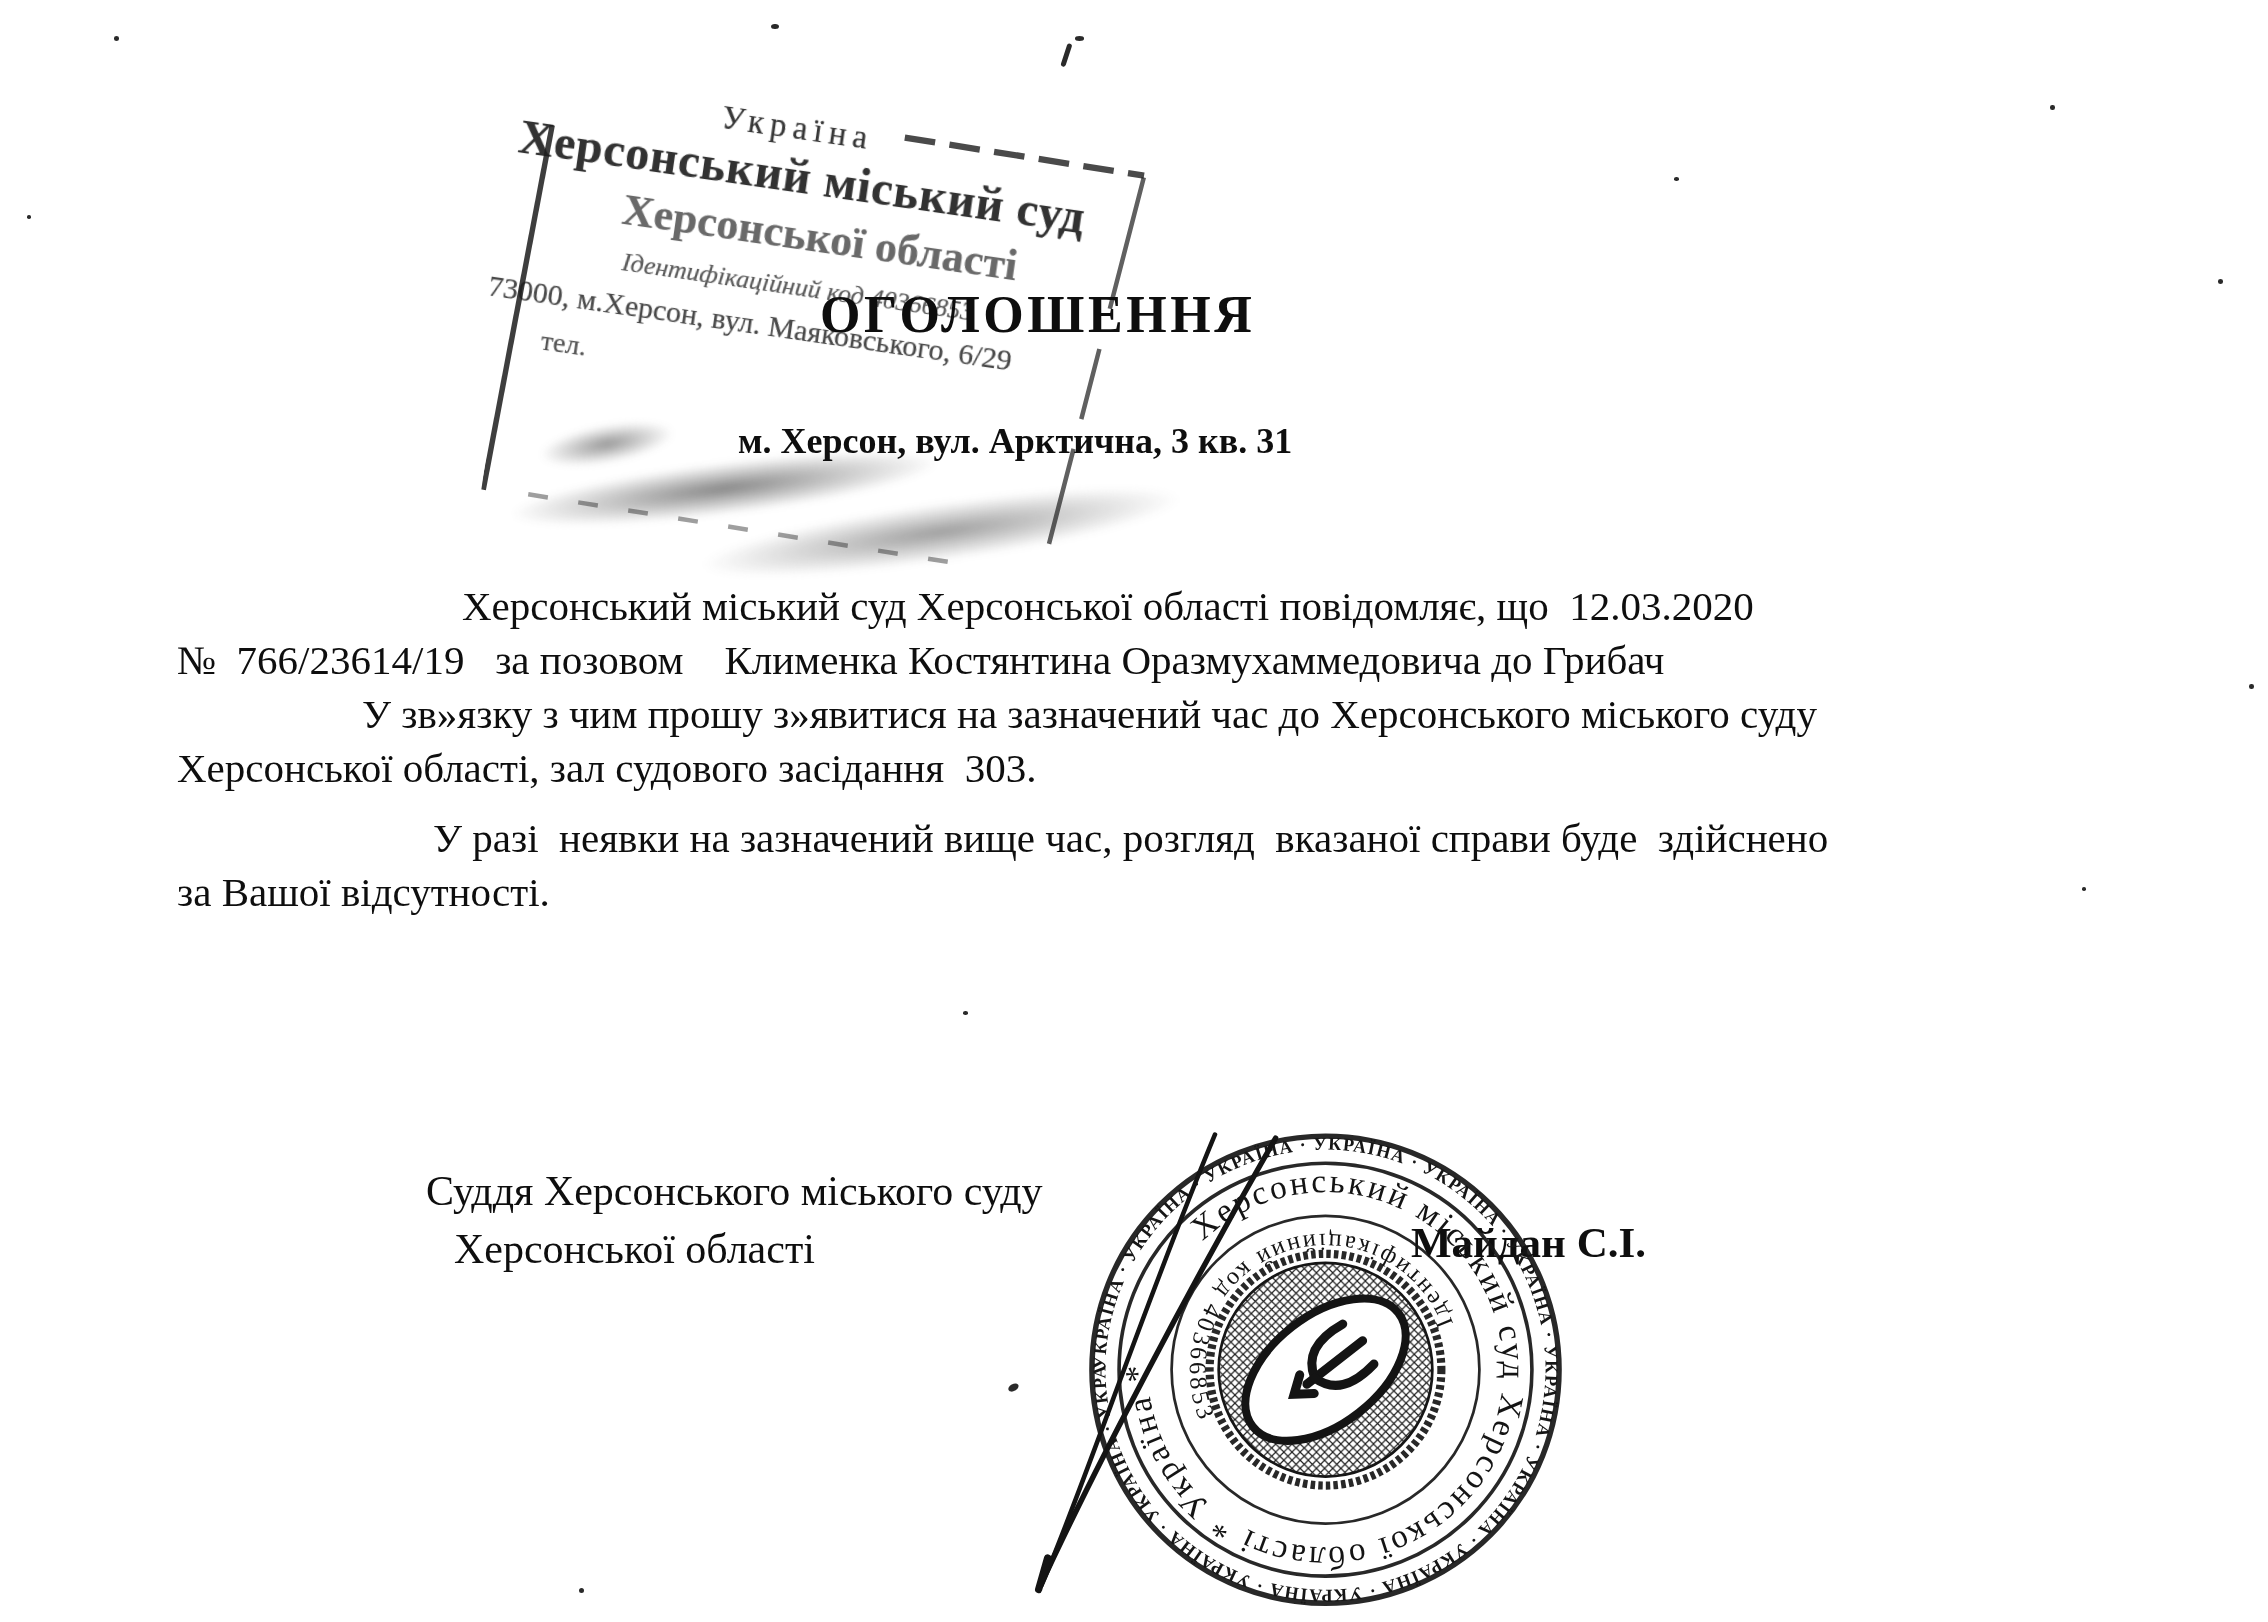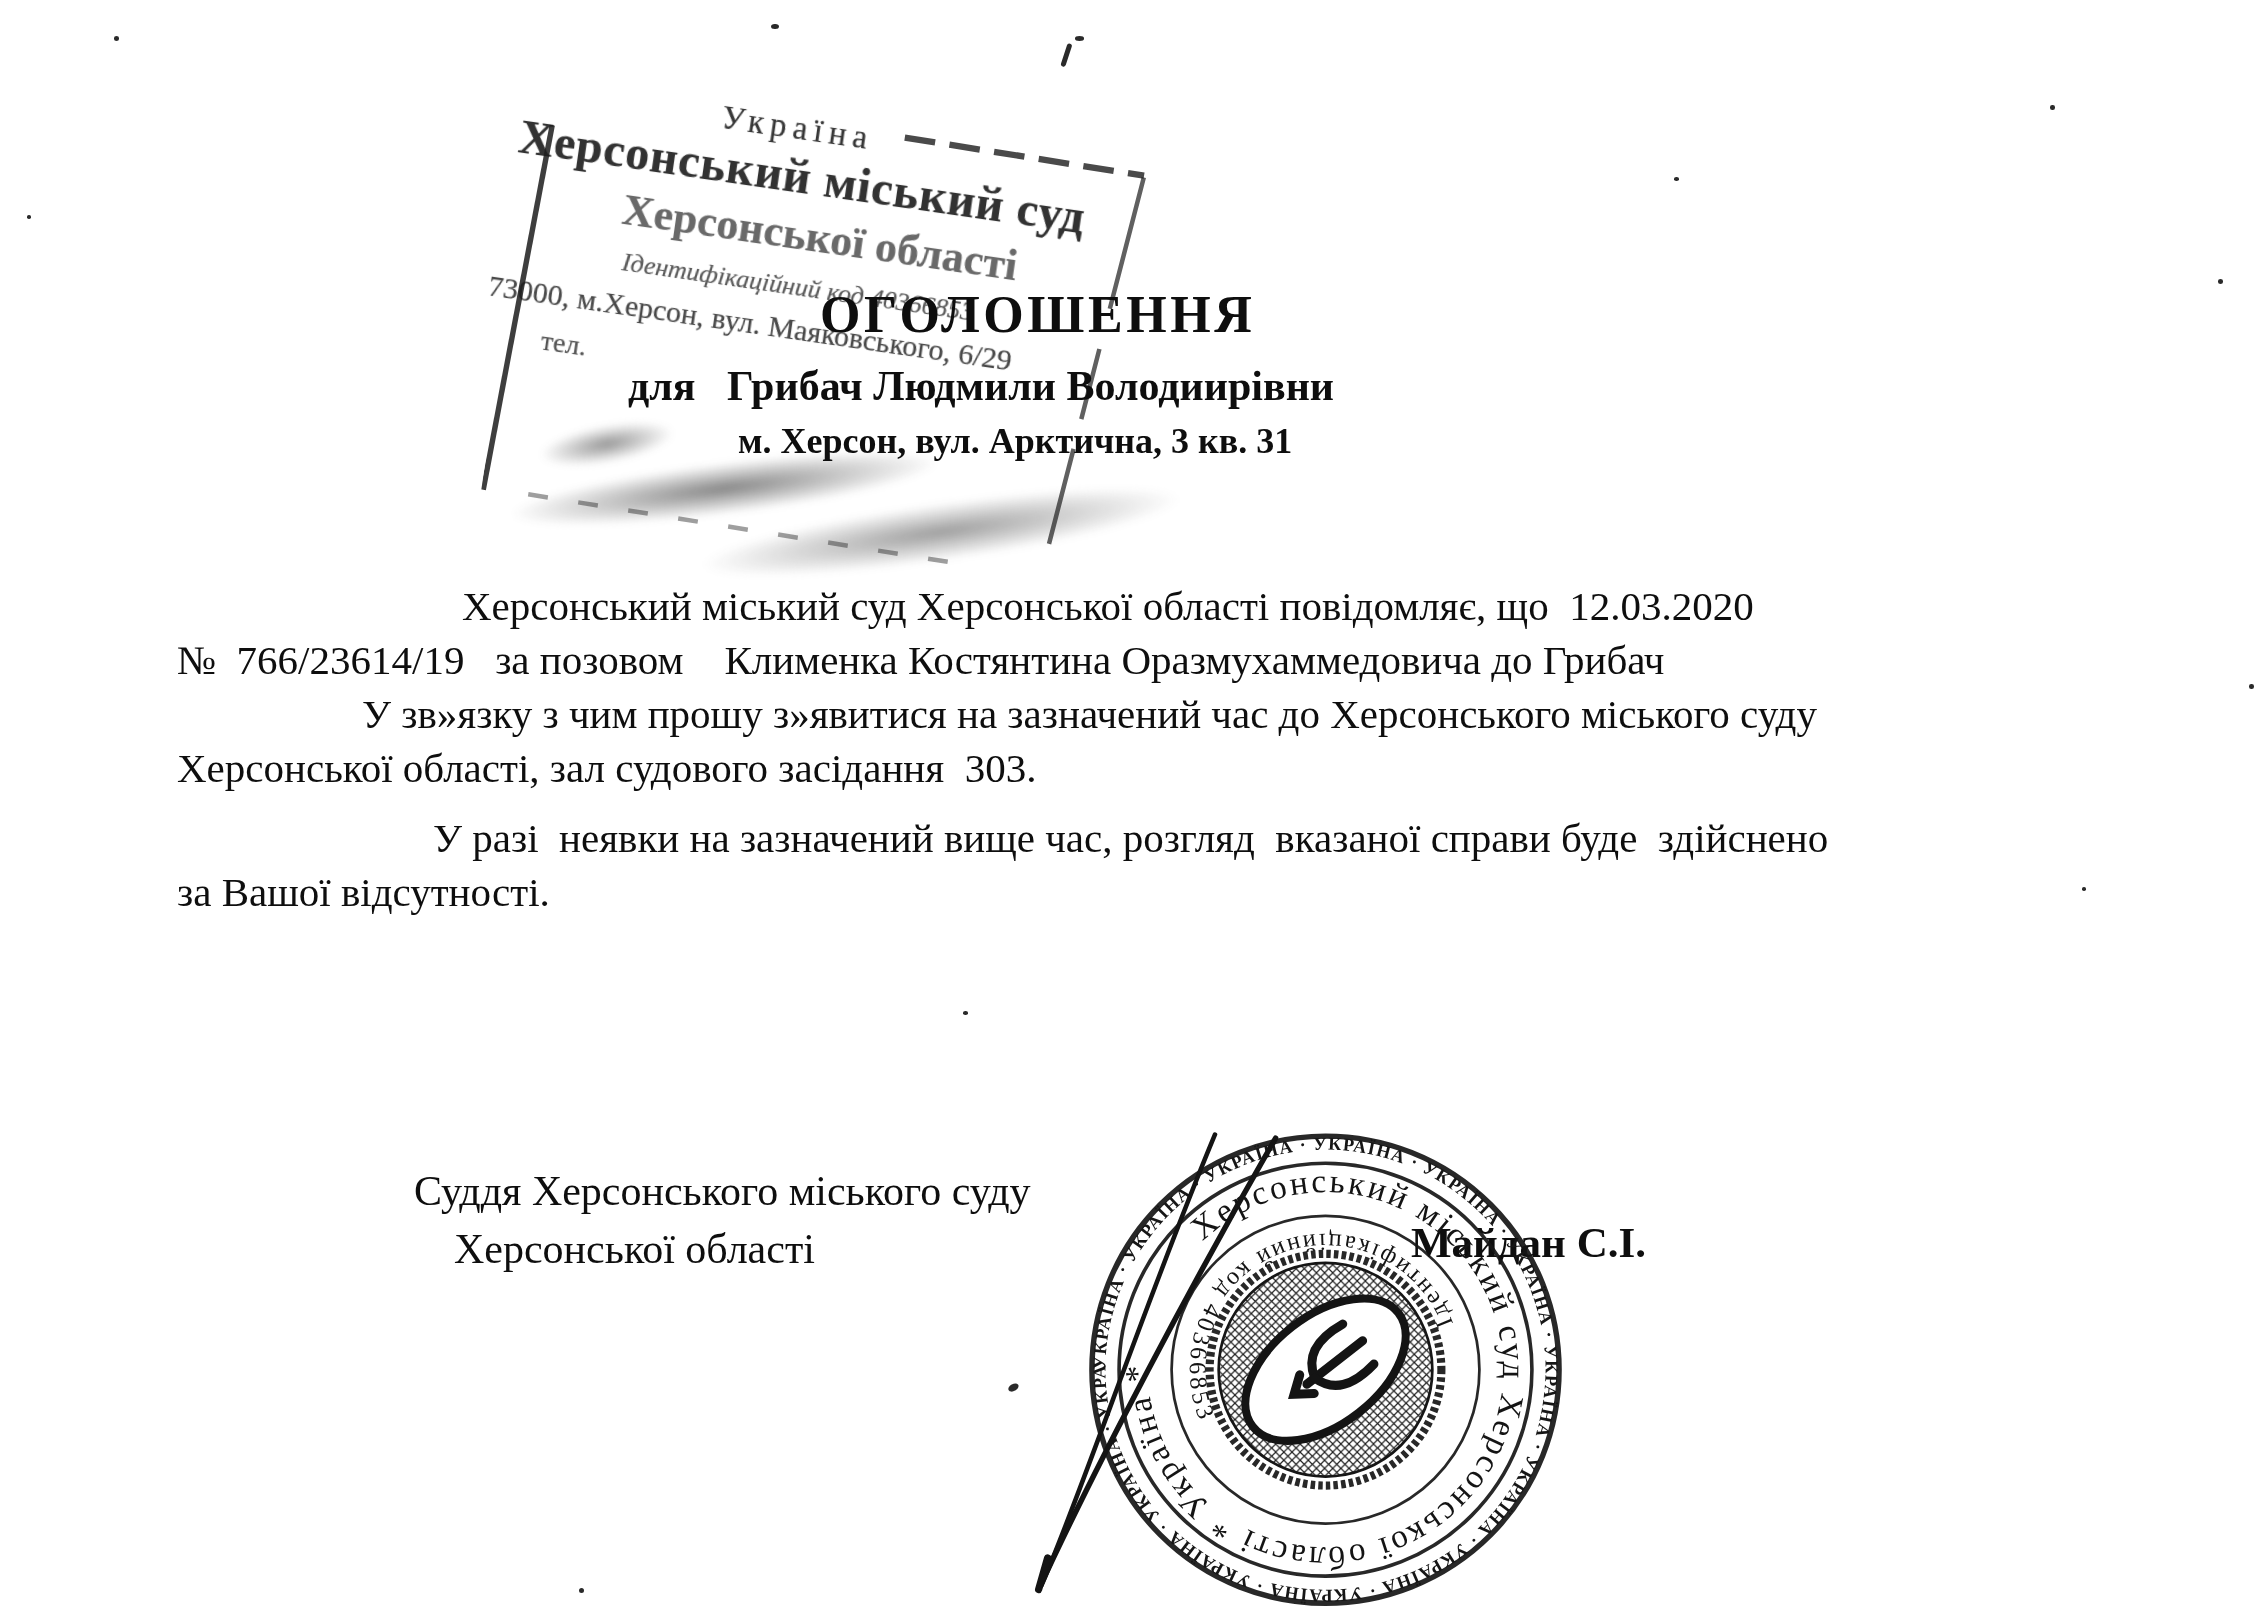--- a/index.html
+++ b/index.html
@@ -28,21 +28,21 @@
   .title{left:820px;top:237px;font-size:52px;font-weight:700;letter-spacing:3.6px;margin-top:48px;}
   .recip1{left:628px;top:362px;font-size:42px;font-weight:700;}
   .recip2{left:738px;top:420px;font-size:36px;font-weight:700;}
   
   .body{position:absolute;left:177px;top:579px;width:1936px;font-size:41px;line-height:54px;}
   .body .bl{white-space:pre-wrap;}
   .ind-a{padding-left:285px;}
   .ind-b{padding-left:185px;}
   .ind-c{padding-left:256px;margin-top:16px;}
   
-  .sig1{left:414px;top:1167px;font-size:42px;}
+  .sig1{left:426px;top:1167px;font-size:42px;}
   .sig2{left:454px;top:1225px;font-size:42px;}
   .sig-name{left:1411px;top:1218px;font-size:43px;font-weight:700;text-align:center;}
   
   .sealwrap{position:absolute;left:1072px;top:1118px;width:507px;height:507px;}
   .sealwrap svg{display:block;}
   
   .sigstroke{position:absolute;left:0;top:0;pointer-events:none;}
   
   .spk{position:absolute;background:#2a2a2a;border-radius:50%;display:block;}
 </style>
@@ -64,21 +64,20 @@
     <div class="line s-id">Ідентифікаційний код 40366853</div>
     <div class="line s-addr">73000, м.Херсон, вул. Маяковського, 6/29</div>
     <div class="line s-tel">тел.</div>
   </div>
 
   <div class="smear" style="left:512px;top:463px;width:425px;height:51px;background:radial-gradient(ellipse,rgba(35,35,35,.55),transparent 72%);transform:rotate(-7deg);"></div>
   <div class="smear" style="left:697px;top:503px;width:488px;height:58px;background:radial-gradient(ellipse,rgba(40,40,40,.45),transparent 70%);transform:rotate(-8deg);"></div>
   <div class="smear" style="left:539px;top:425px;width:136px;height:38px;background:radial-gradient(ellipse,rgba(45,45,45,.5),transparent 70%);transform:rotate(-10deg);"></div>
 
   <div class="abs title">ОГОЛОШЕННЯ</div>
-  <div class="abs recip1">для   Грибач Людмили Володиирівни</div>
   <div class="abs recip2">м. Херсон, вул. Арктична, 3 кв. 31</div>
 
   <div class="body">
     <div class="bl ind-a">Херсонський міський суд Херсонської області повідомляє, що  12.03.2020</div>
     <div class="bl">№  766/23614/19   за позовом    Клименка Костянтина Оразмухаммедовича до Грибач</div>
     <div class="bl ind-b">У зв»язку з чим прошу з»явитися на зазначений час до Херсонського міського суду</div>
     <div class="bl">Херсонської області, зал судового засідання  303.</div>
     <div class="bl ind-c">У разі  неявки на зазначений вище час, розгляд  вказаної справи буде  здійснено</div>
     <div class="bl">за Вашої відсутності.</div>
   </div>

